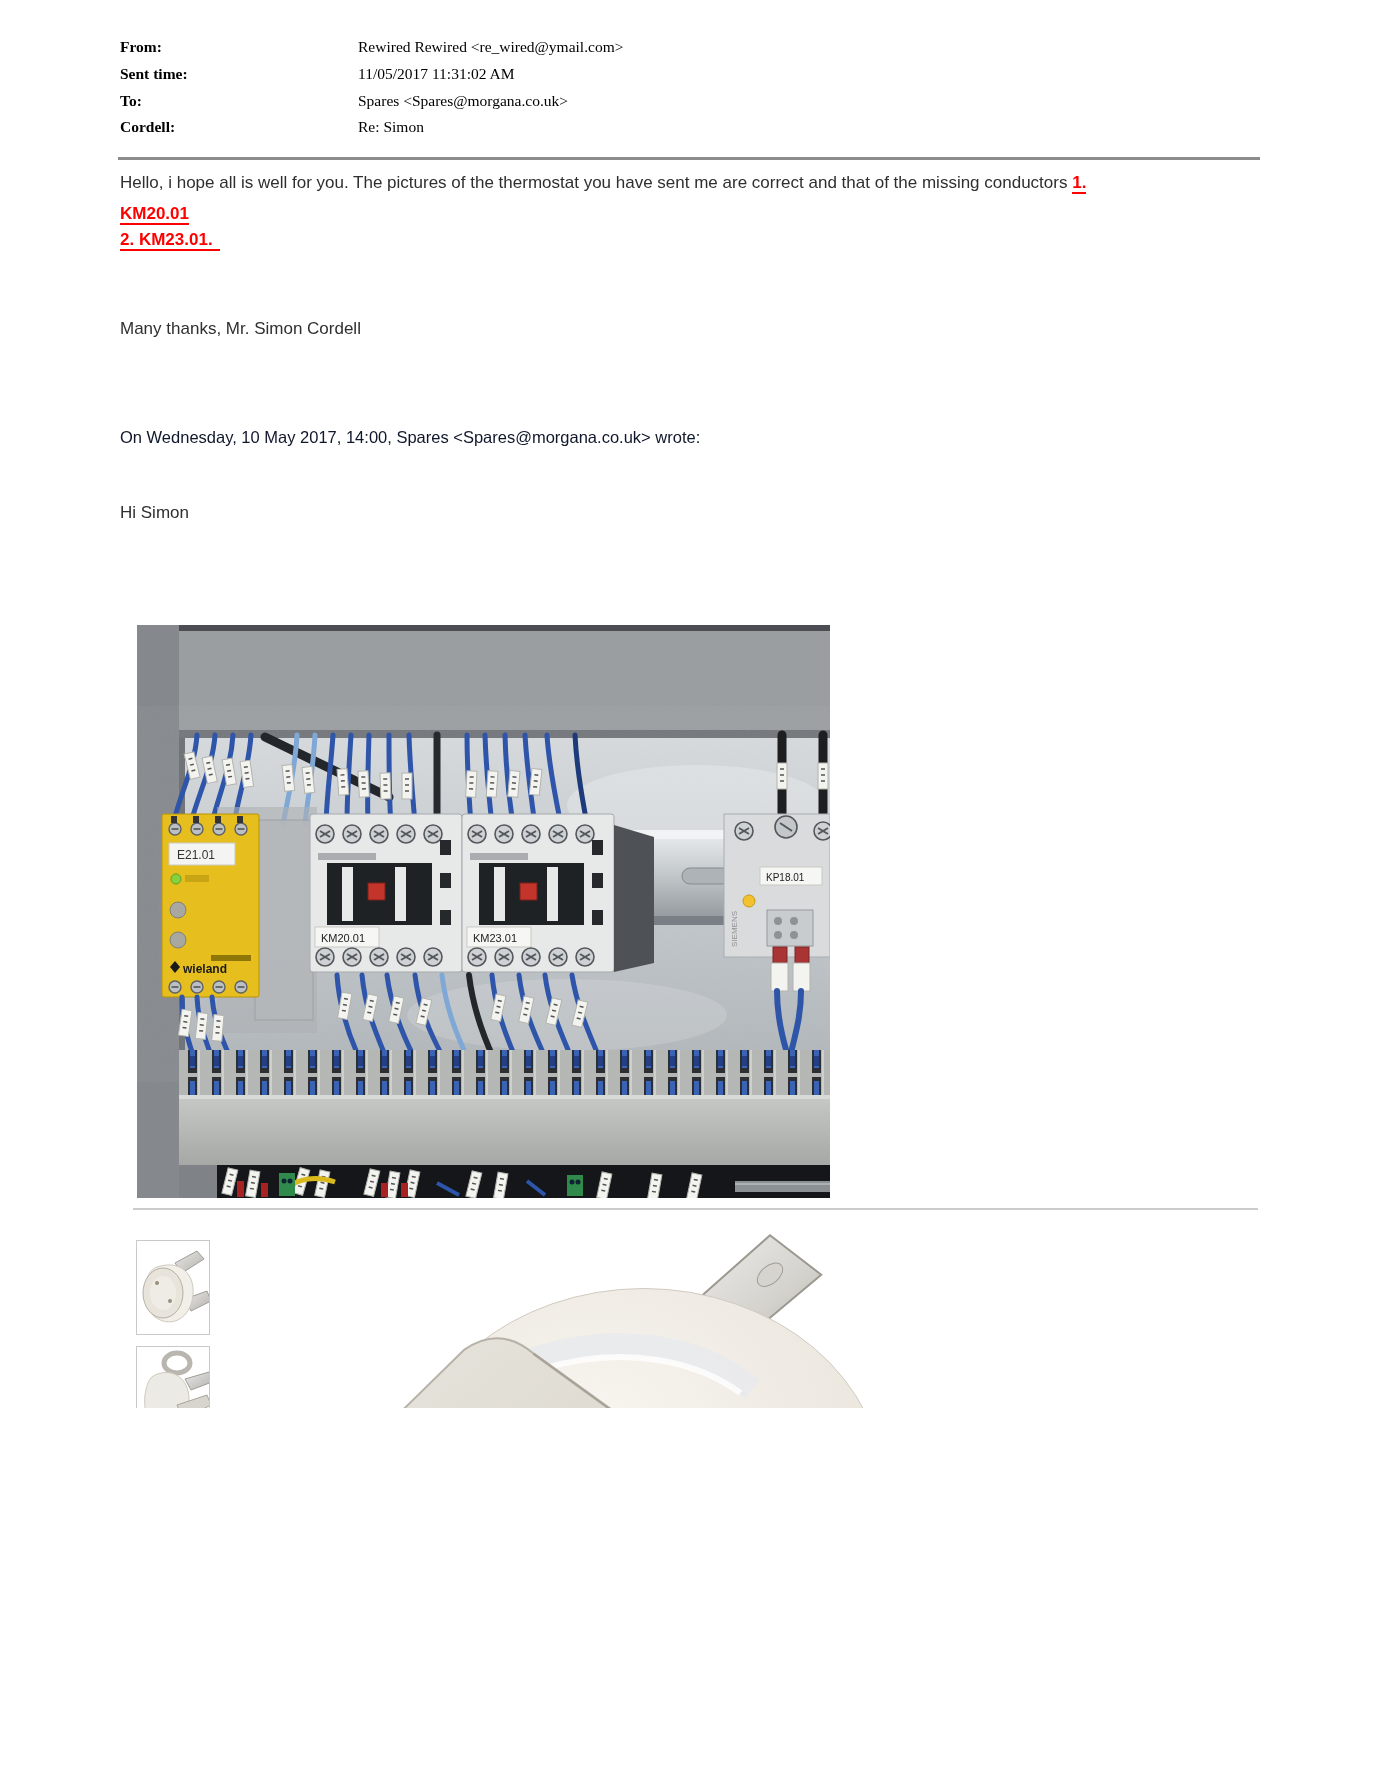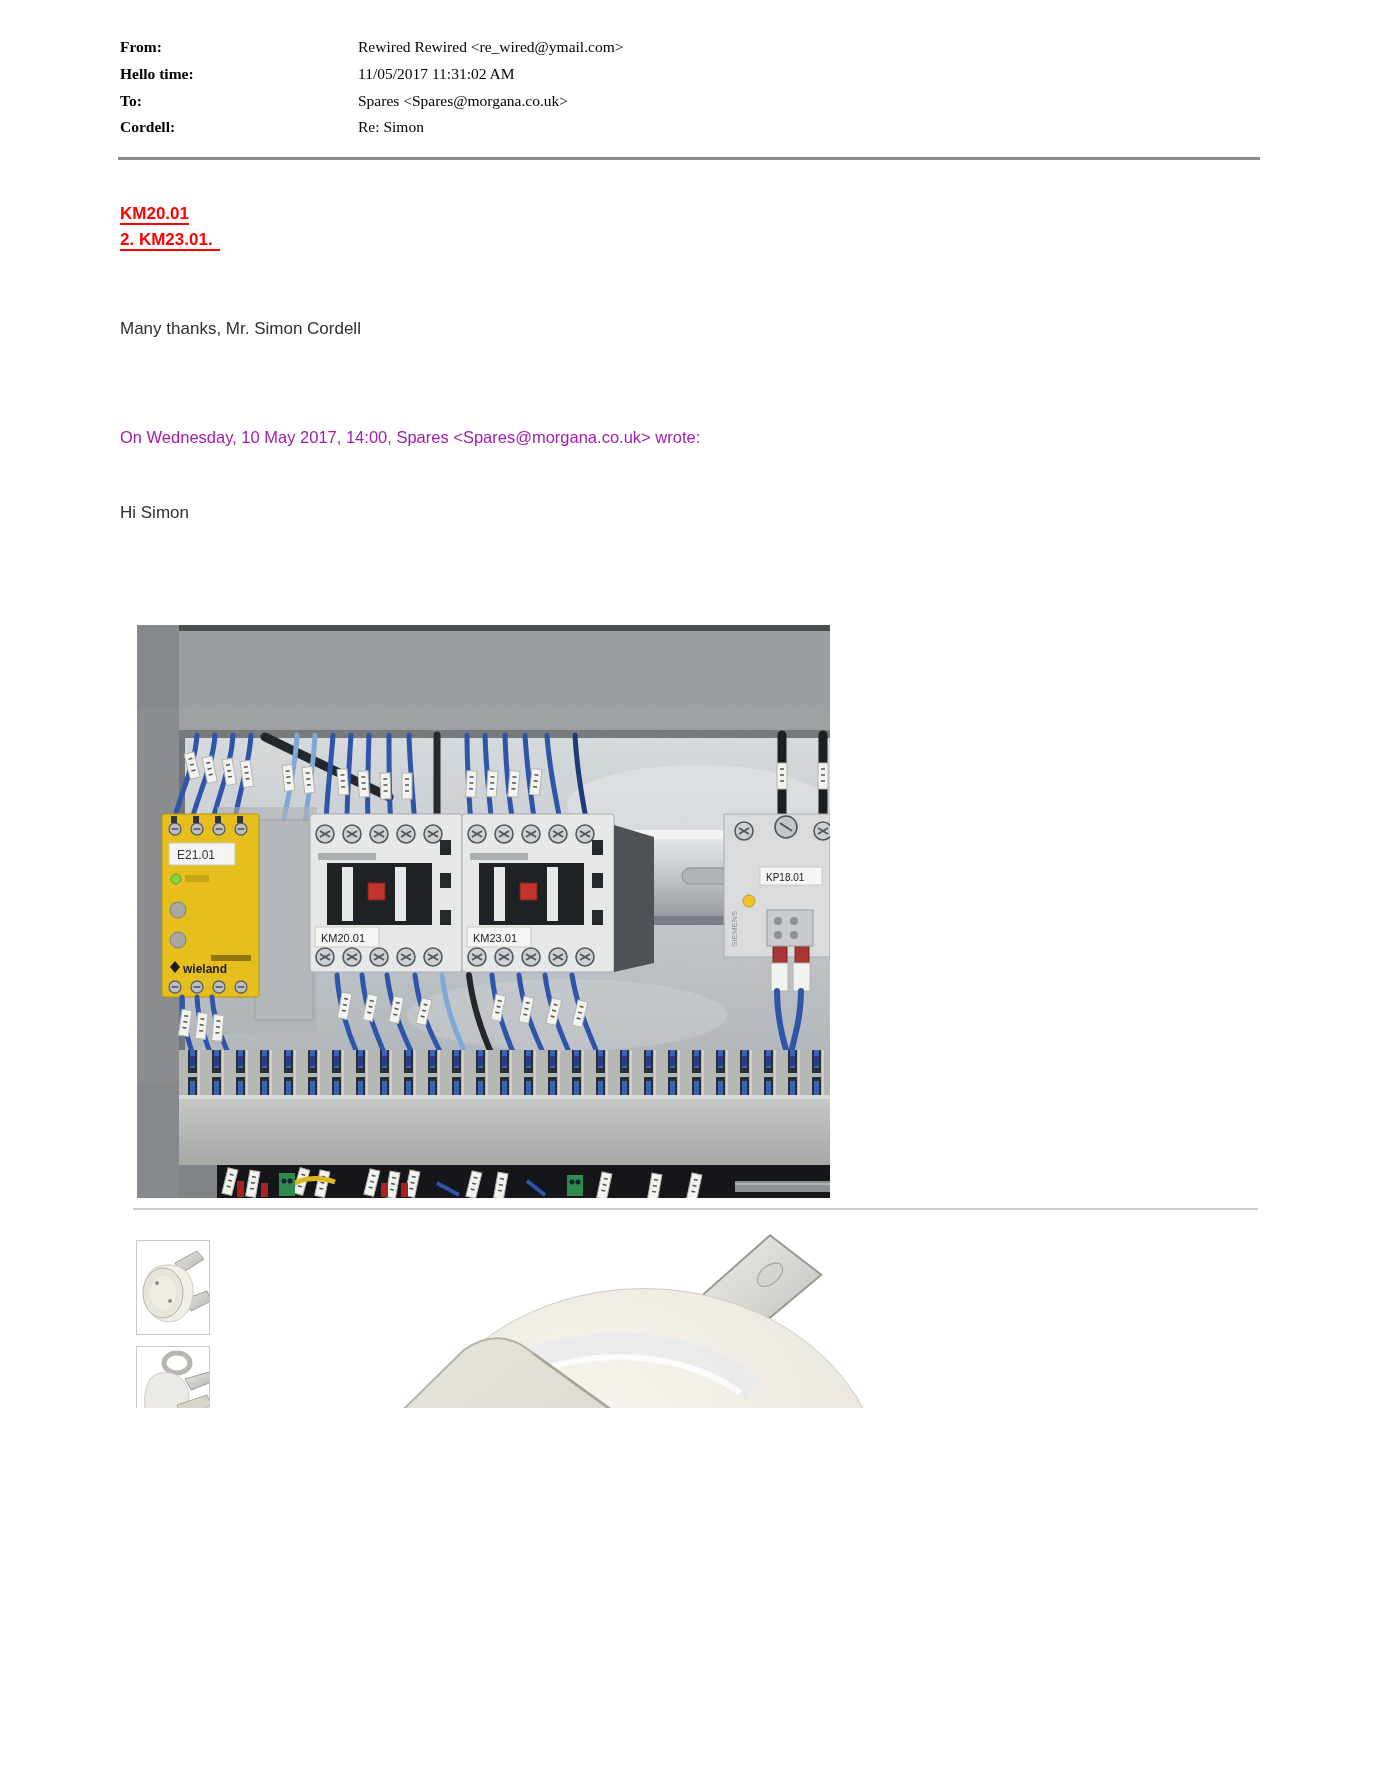--- a/index.html
+++ b/index.html
@@ -9,52 +9,55 @@
   .hdr-row{position:absolute;left:120px;height:22px;font-family:"Liberation Serif",serif;
            font-size:15.5px;color:#000;white-space:nowrap;}
   .hdr-row .lab{position:absolute;left:0;font-weight:bold;}
   .hdr-row .val{position:absolute;left:238px;}
   .divider1{position:absolute;left:118px;width:1142px;height:3px;background:#8c8c8c;}
   .divider2{position:absolute;left:133px;width:1125px;height:2px;background:#cccccc;}
   
   .bt{position:absolute;left:120px;font-size:17px;line-height:21px;color:#2f2f2f;white-space:nowrap;}
   .red{color:#ff0000;font-weight:bold;border-bottom:2px solid #ff0000;}
   .red.trail{padding-right:7px;margin-top:23px;}
-  .quote-hdr{color:#a21caf;font-size:16.5px;}
+  .quote-hdr{color:#0f172a;font-size:16.5px;}
   
   .panel-photo{position:absolute;left:137px;top:625px;width:693px;height:573px;}
   .thumb{position:absolute;left:136px;width:74px;height:95px;background:#fff;
          border:1px solid #c9c9c9;box-sizing:border-box;}
   .bigphoto{position:absolute;left:218px;top:1212px;width:828px;height:570px;background:#fff;}
   svg{display:block;}
 </style>
 </head>
 <body>
 
 <div class="page">
 
   <div class="hdr-row" style="top:38px">
     <span class="lab">From:</span>
     <span class="val">Rewired Rewired &lt;re_wired@ymail.com&gt;</span>
   </div>
   <div class="hdr-row" style="top:65px">
-    <span class="lab">Hello time:</span>
+    <span class="lab">Sent time:</span>
     <span class="val">11/05/2017 11:31:02 AM</span>
   </div>
   <div class="hdr-row" style="top:92px">
     <span class="lab">To:</span>
     <span class="val">Spares &lt;Spares@morgana.co.uk&gt;</span>
   </div>
   <div class="hdr-row" style="top:118px">
     <span class="lab">Cordell:</span>
     <span class="val">Re: Simon</span>
   </div>
 
   <div class="divider1" style="top:157px"></div>
 
+  <div class="bt" style="top:172px">
+    <span>Hello, i hope all is well for you. The pictures of the thermostat you have sent me are correct and that of the missing conductors </span><span class="red">1.</span>
+  </div>
   <div class="bt" style="top:203px">
     <span class="red">KM20.01</span>
   </div>
   <div class="bt" style="top:229px">
     <span class="red trail">2. KM23.01.</span>
   </div>
   <div class="bt" style="top:318px">Many thanks, Mr. Simon Cordell</div>
 
   <div class="bt quote-hdr" style="top:427px">On Wednesday, 10 May 2017, 14:00, Spares &lt;Spares@morgana.co.uk&gt; wrote:</div>
   <div class="bt" style="top:502px">Hi Simon</div>

